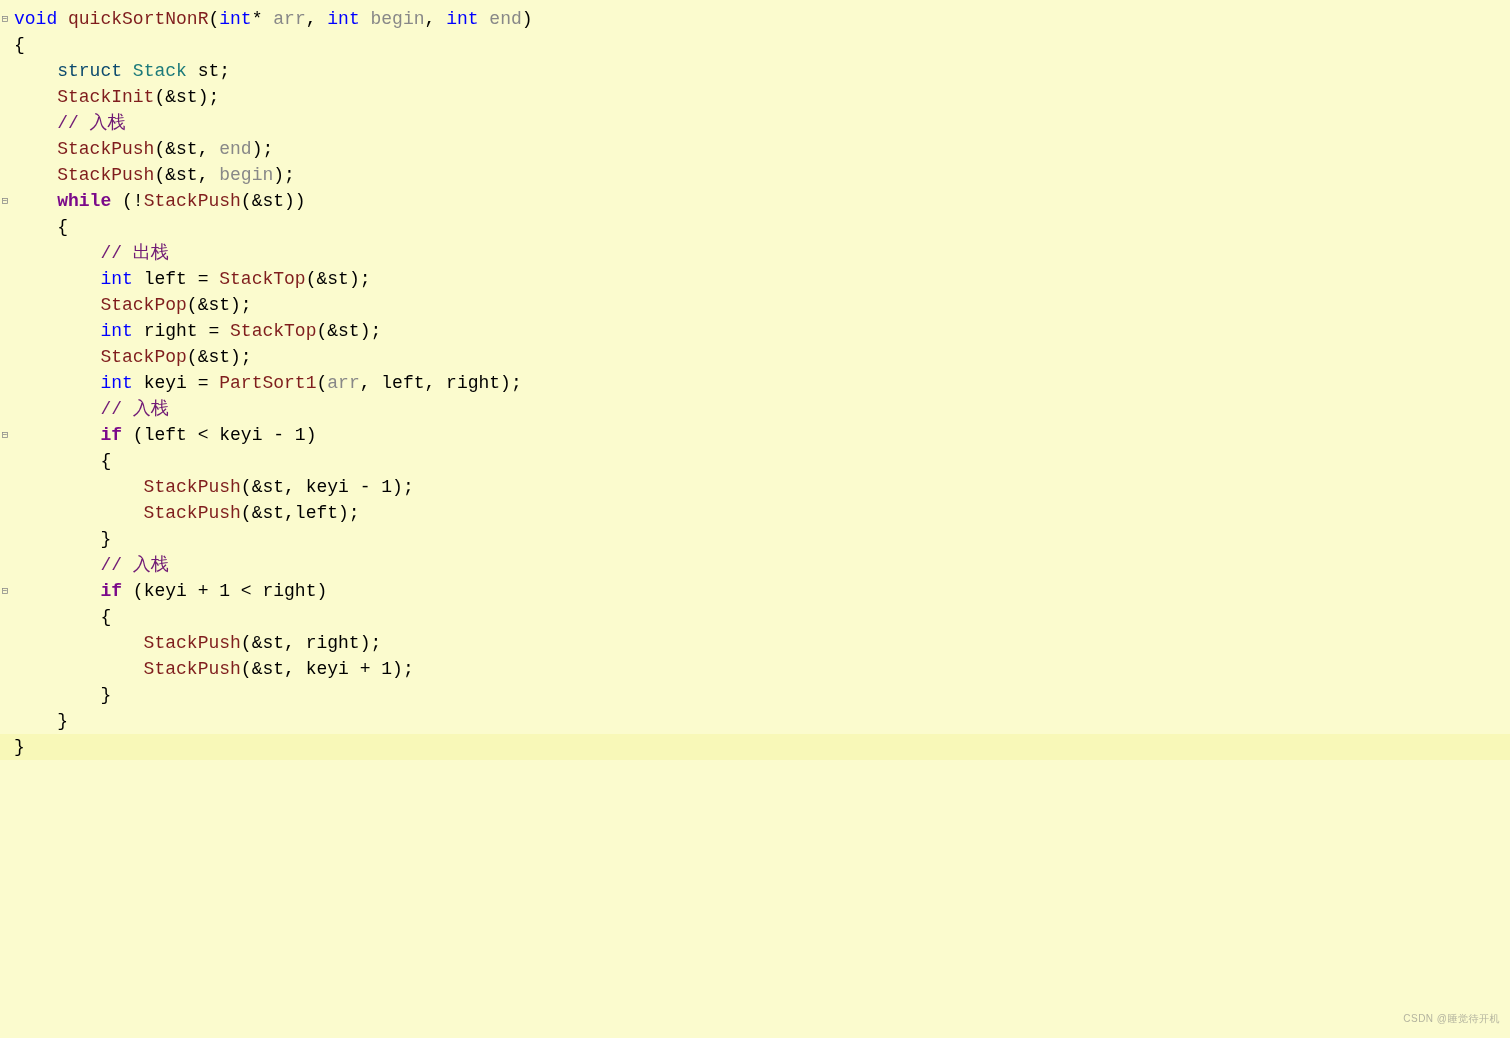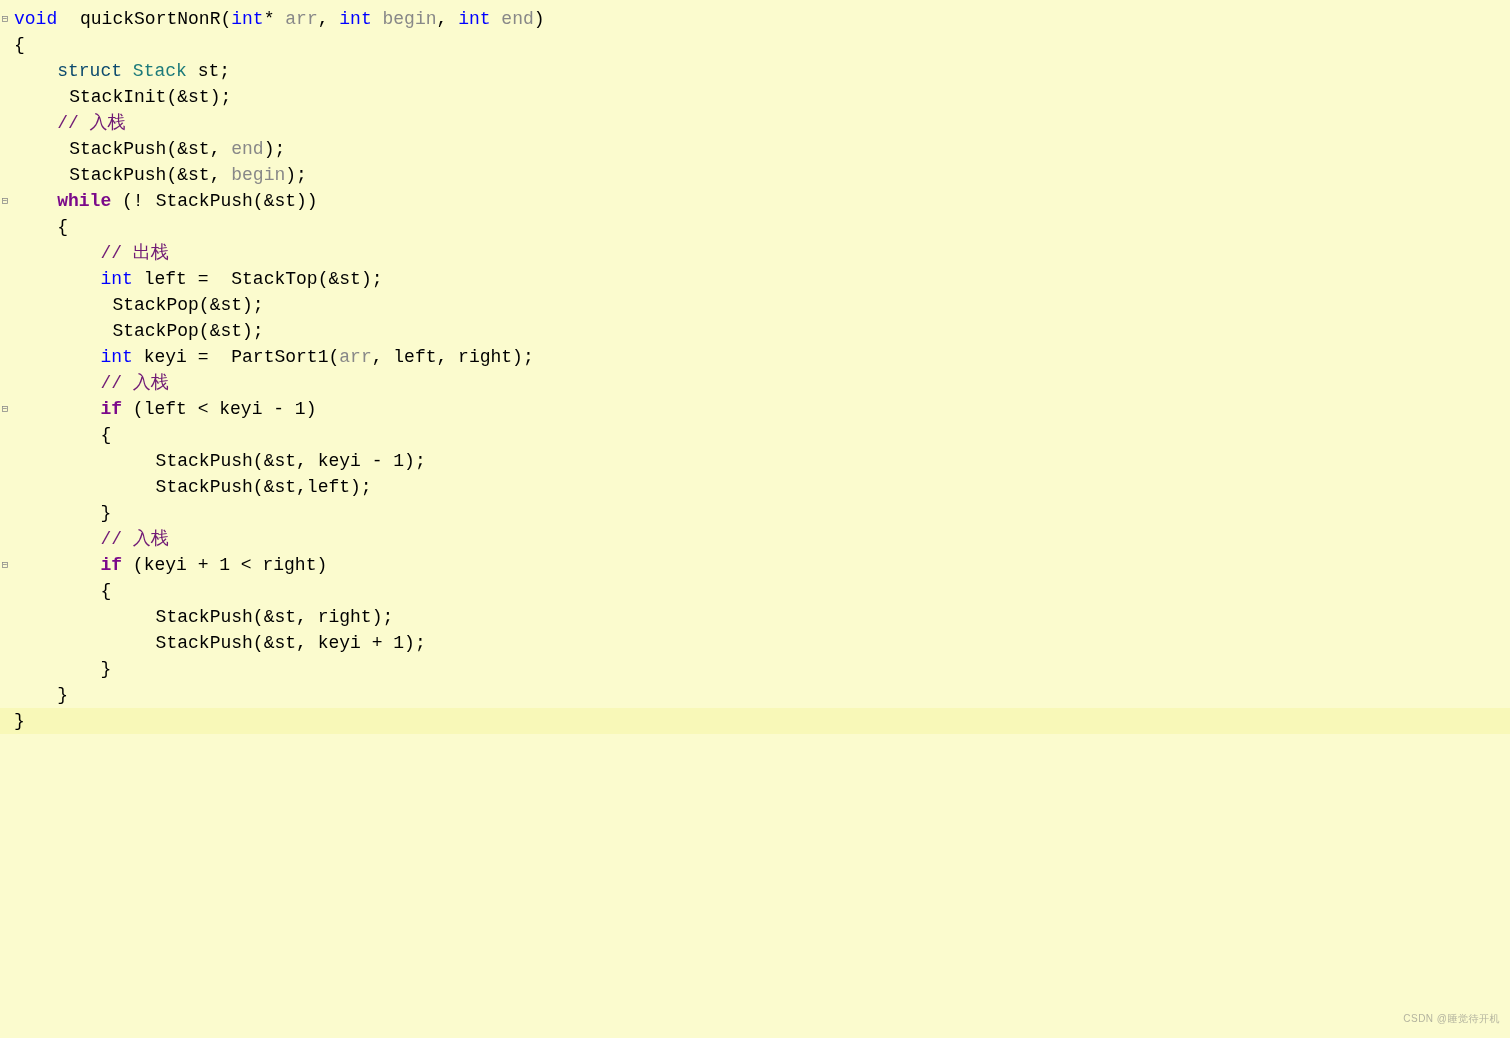--- a/index.html
+++ b/index.html
@@ -35,21 +35,21 @@
     font-size: 11px;
     line-height: 26px;
     text-align: center;
     cursor: pointer;
   }
   .kw-void   { color: #0000ff; }
   .kw-int    { color: #0000ff; }
   .kw-struct { color: #0c4a6e; }
   .kw-while  { color: #7b0a8a; font-weight: bold; }
   .kw-if     { color: #7b0a8a; font-weight: bold; }
-  .fn        { color: #000000; margin-left: 12px; }
+  .fn        { color: #7f1d1d; }
   .type      { color: #1c7a7a; }
   .param     { color: #888888; }
   .comment   { color: #701a75; }
   .op        { color: #000000; }
   .ident     { color: #000000; }
   .brace     { color: #000000; }
   .num       { color: #000000; }
   .cursor-line {
     background: #f8f8b8;
   }
@@ -89,20 +89,21 @@
 <div class="line"><span class="fold">⊟</span><span class="kw-while">    while</span><span class="ident"> (!</span><span class="fn">StackPush</span><span class="ident">(&amp;st))</span></div>
 
 <div class="line"><span class="brace">    {</span></div>
 
 <div class="line"><span class="comment">        // 出栈</span></div>
 
 <div class="line"><span class="kw-int">        int</span><span class="ident"> left = </span><span class="fn">StackTop</span><span class="ident">(&amp;st);</span></div>
 
 <div class="line"><span class="fn">        StackPop</span><span class="ident">(&amp;st);</span></div>
 
+<div class="line"><span class="kw-int">        int</span><span class="ident"> right = </span><span class="fn">StackTop</span><span class="ident">(&amp;st);</span></div>
 
 <div class="line"><span class="fn">        StackPop</span><span class="ident">(&amp;st);</span></div>
 
 <div class="line"><span></span></div>
 
 <div class="line"><span class="kw-int">        int</span><span class="ident"> keyi = </span><span class="fn">PartSort1</span><span class="ident">(</span><span class="param">arr</span><span class="ident">, left, right);</span></div>
 
 <div class="line"><span></span></div>
 
 <div class="line"><span class="comment">        // 入栈</span></div>

